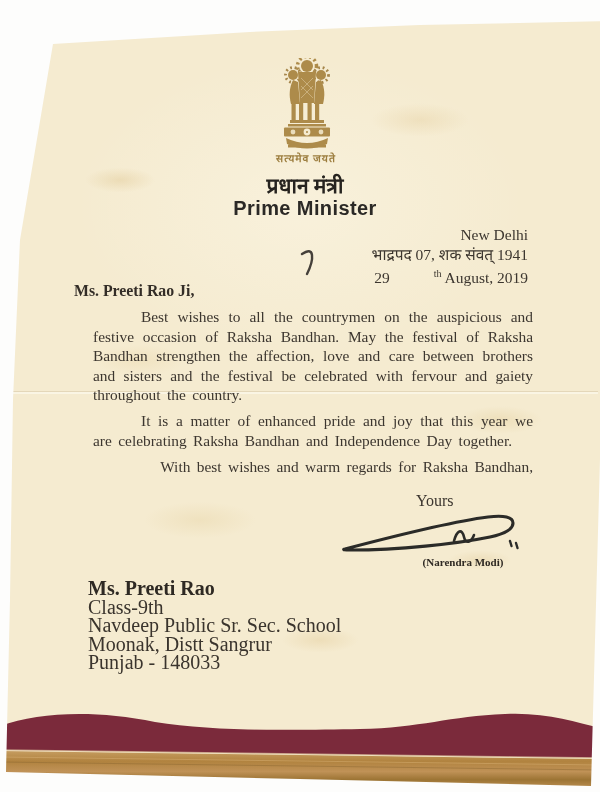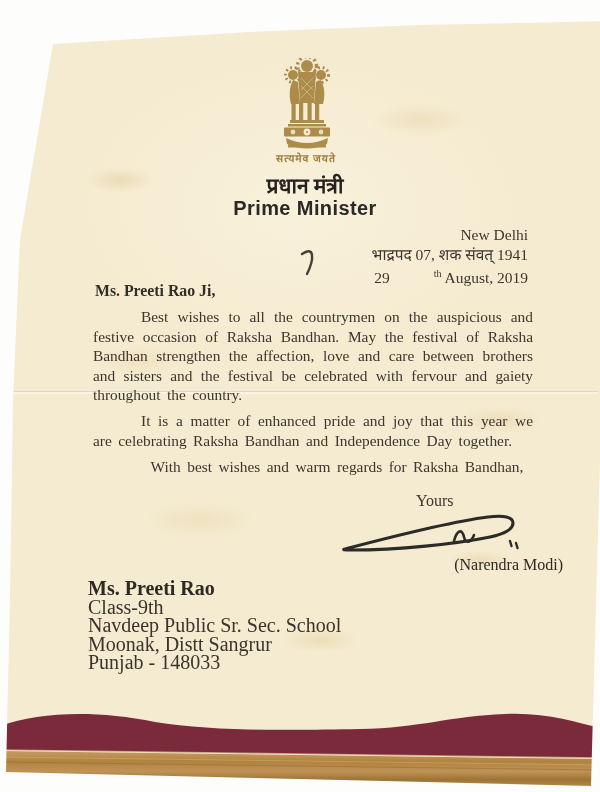--- a/index.html
+++ b/index.html
@@ -42,32 +42,32 @@
     left:5px;top:197px;width:600px;text-align:center;
     font-family:"Liberation Sans","DejaVu Sans",sans-serif;
     font-size:20px;font-weight:bold;color:#2b2926;letter-spacing:.4px;
   }
   .dateline{
     left:300px;top:225px;width:228px;text-align:right;
     font-size:15.5px;line-height:19.5px;color:#3c362f;
   }
   .dateline sup{font-size:10px;padding-left:44px;}
   .salutation{
-    left:95px;top:282px;font-size:15.8px;font-weight:bold;color:#332d27;
+    left:74px;top:282px;font-size:15.8px;font-weight:bold;color:#332d27;
   }
   .para{
     left:89px;width:440px;margin:4px;
     font-size:15.4px;line-height:19.6px;color:#3c362f;
     text-align:justify;text-indent:48px;word-spacing:2.6px;
   }
-  .p1{top:303px;} .p2{top:407px;} .p3{top:453px;text-align:center;}
+  .p1{top:303px;} .p2{top:407px;} .p3{top:453px;text-align:right;}
   .yours{left:416px;top:492px;font-size:16px;color:#3c362f;}
   .signer{
-    left:363px;top:556px;width:200px;text-align:right;
-    font-size:16px;font-weight:normal;color:#2e2923;
+    left:363px;top:556px;width:200px;text-align:center;
+    font-size:11px;font-weight:bold;color:#2e2923;
   }
   .recipient{
     left:88px;top:579px;font-size:20px;line-height:18.6px;color:#3a342d;
   }
   .recipient .name{font-weight:bold;color:#2e2923;}
   svg{display:block;}
 </style>
 </head>
 <body>
 

